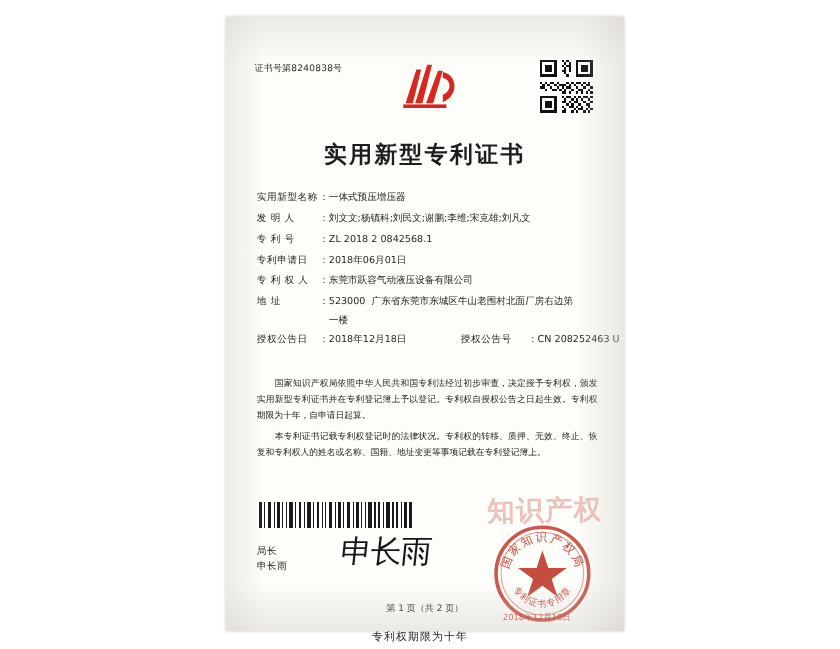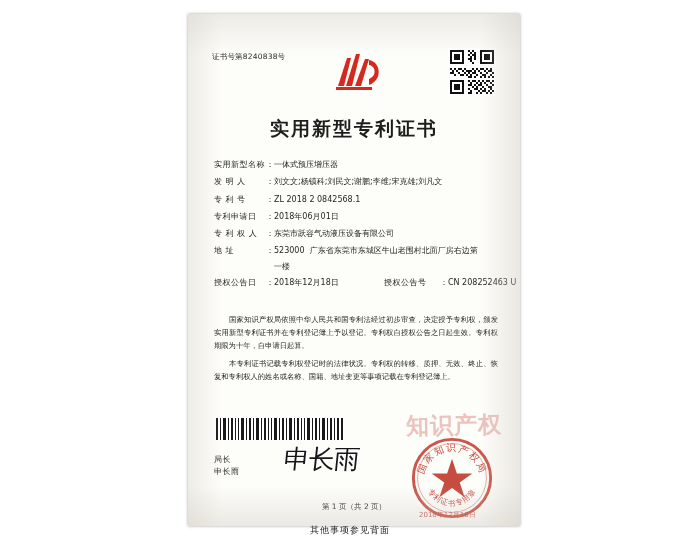--- a/index.html
+++ b/index.html
@@ -500,15 +500,15 @@
           </text>
         </svg>
       </div>
       <div class="seal-date">2018年12月18日</div>
     </div>
 
     <div class="page-num">第 1 页（共 2 页）</div>
 
   </div>
 
-  <div class="caption">其他事项参见背面</div>
+  <div class="caption">专利权期限为十年</div>
 
 </div>
 
 </body></html>

